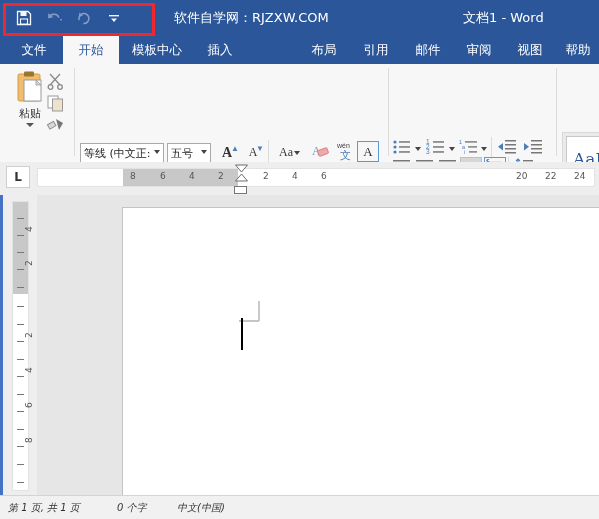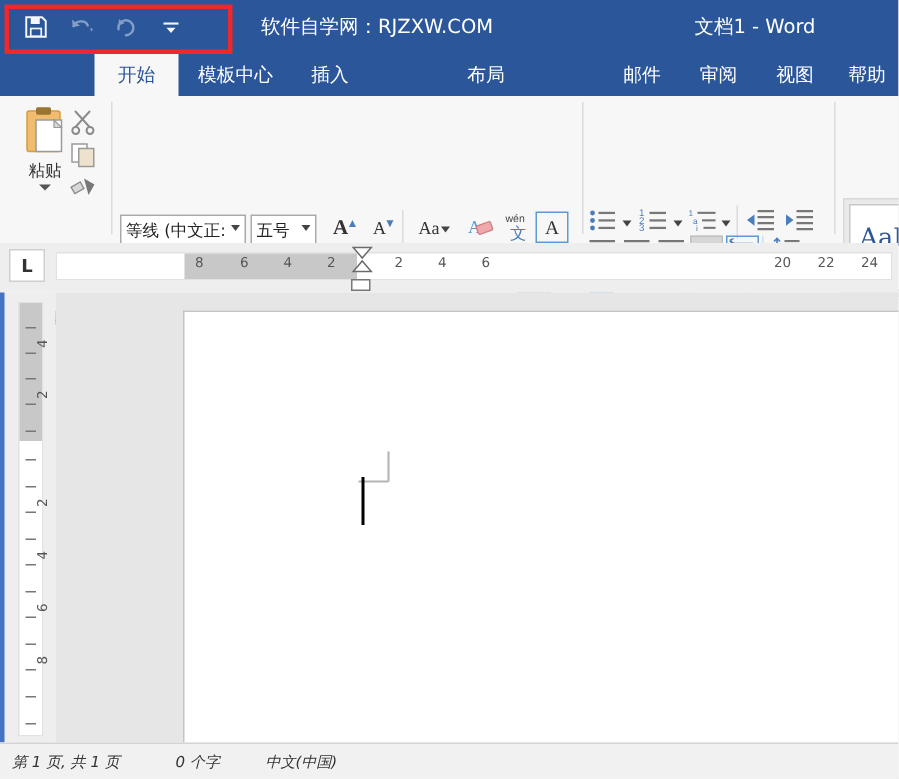--- a/index.html
+++ b/index.html
@@ -185,24 +185,26 @@
     </div>
 
     <div class="redbox"></div>
 
     <div class="site-title">软件自学网：RJZXW.COM</div>
     <div class="doc-title">文档1  -  Word</div>
   </div>
 
   <div class="tabstrip">
     <div class="tab-underline"></div>
+    <div class="tab" style="left:8px;width:52px;">文件</div>
     <div class="tab active" style="left:63px;width:56px;">开始</div>
     <div class="tab" style="left:121px;width:72px;">模板中心</div>
     <div class="tab" style="left:196px;width:48px;text-align:center;">插入</div>
     <div class="tab" style="left:300px;width:48px;">布局</div>
+    <div class="tab" style="left:352px;width:48px;">引用</div>
     <div class="tab" style="left:404px;width:48px;">邮件</div>
     <div class="tab" style="left:455px;width:48px;">审阅</div>
     <div class="tab" style="left:506px;width:48px;">视图</div>
     <div class="tab" style="left:556px;width:44px;text-align:center;">帮助</div>
   </div>
 
   <div class="ribbon">
 
     <div class="paste-btn" title="粘贴">
       <svg width="34" height="36" viewBox="0 0 34 36" style="display:block;margin:0 auto;">

